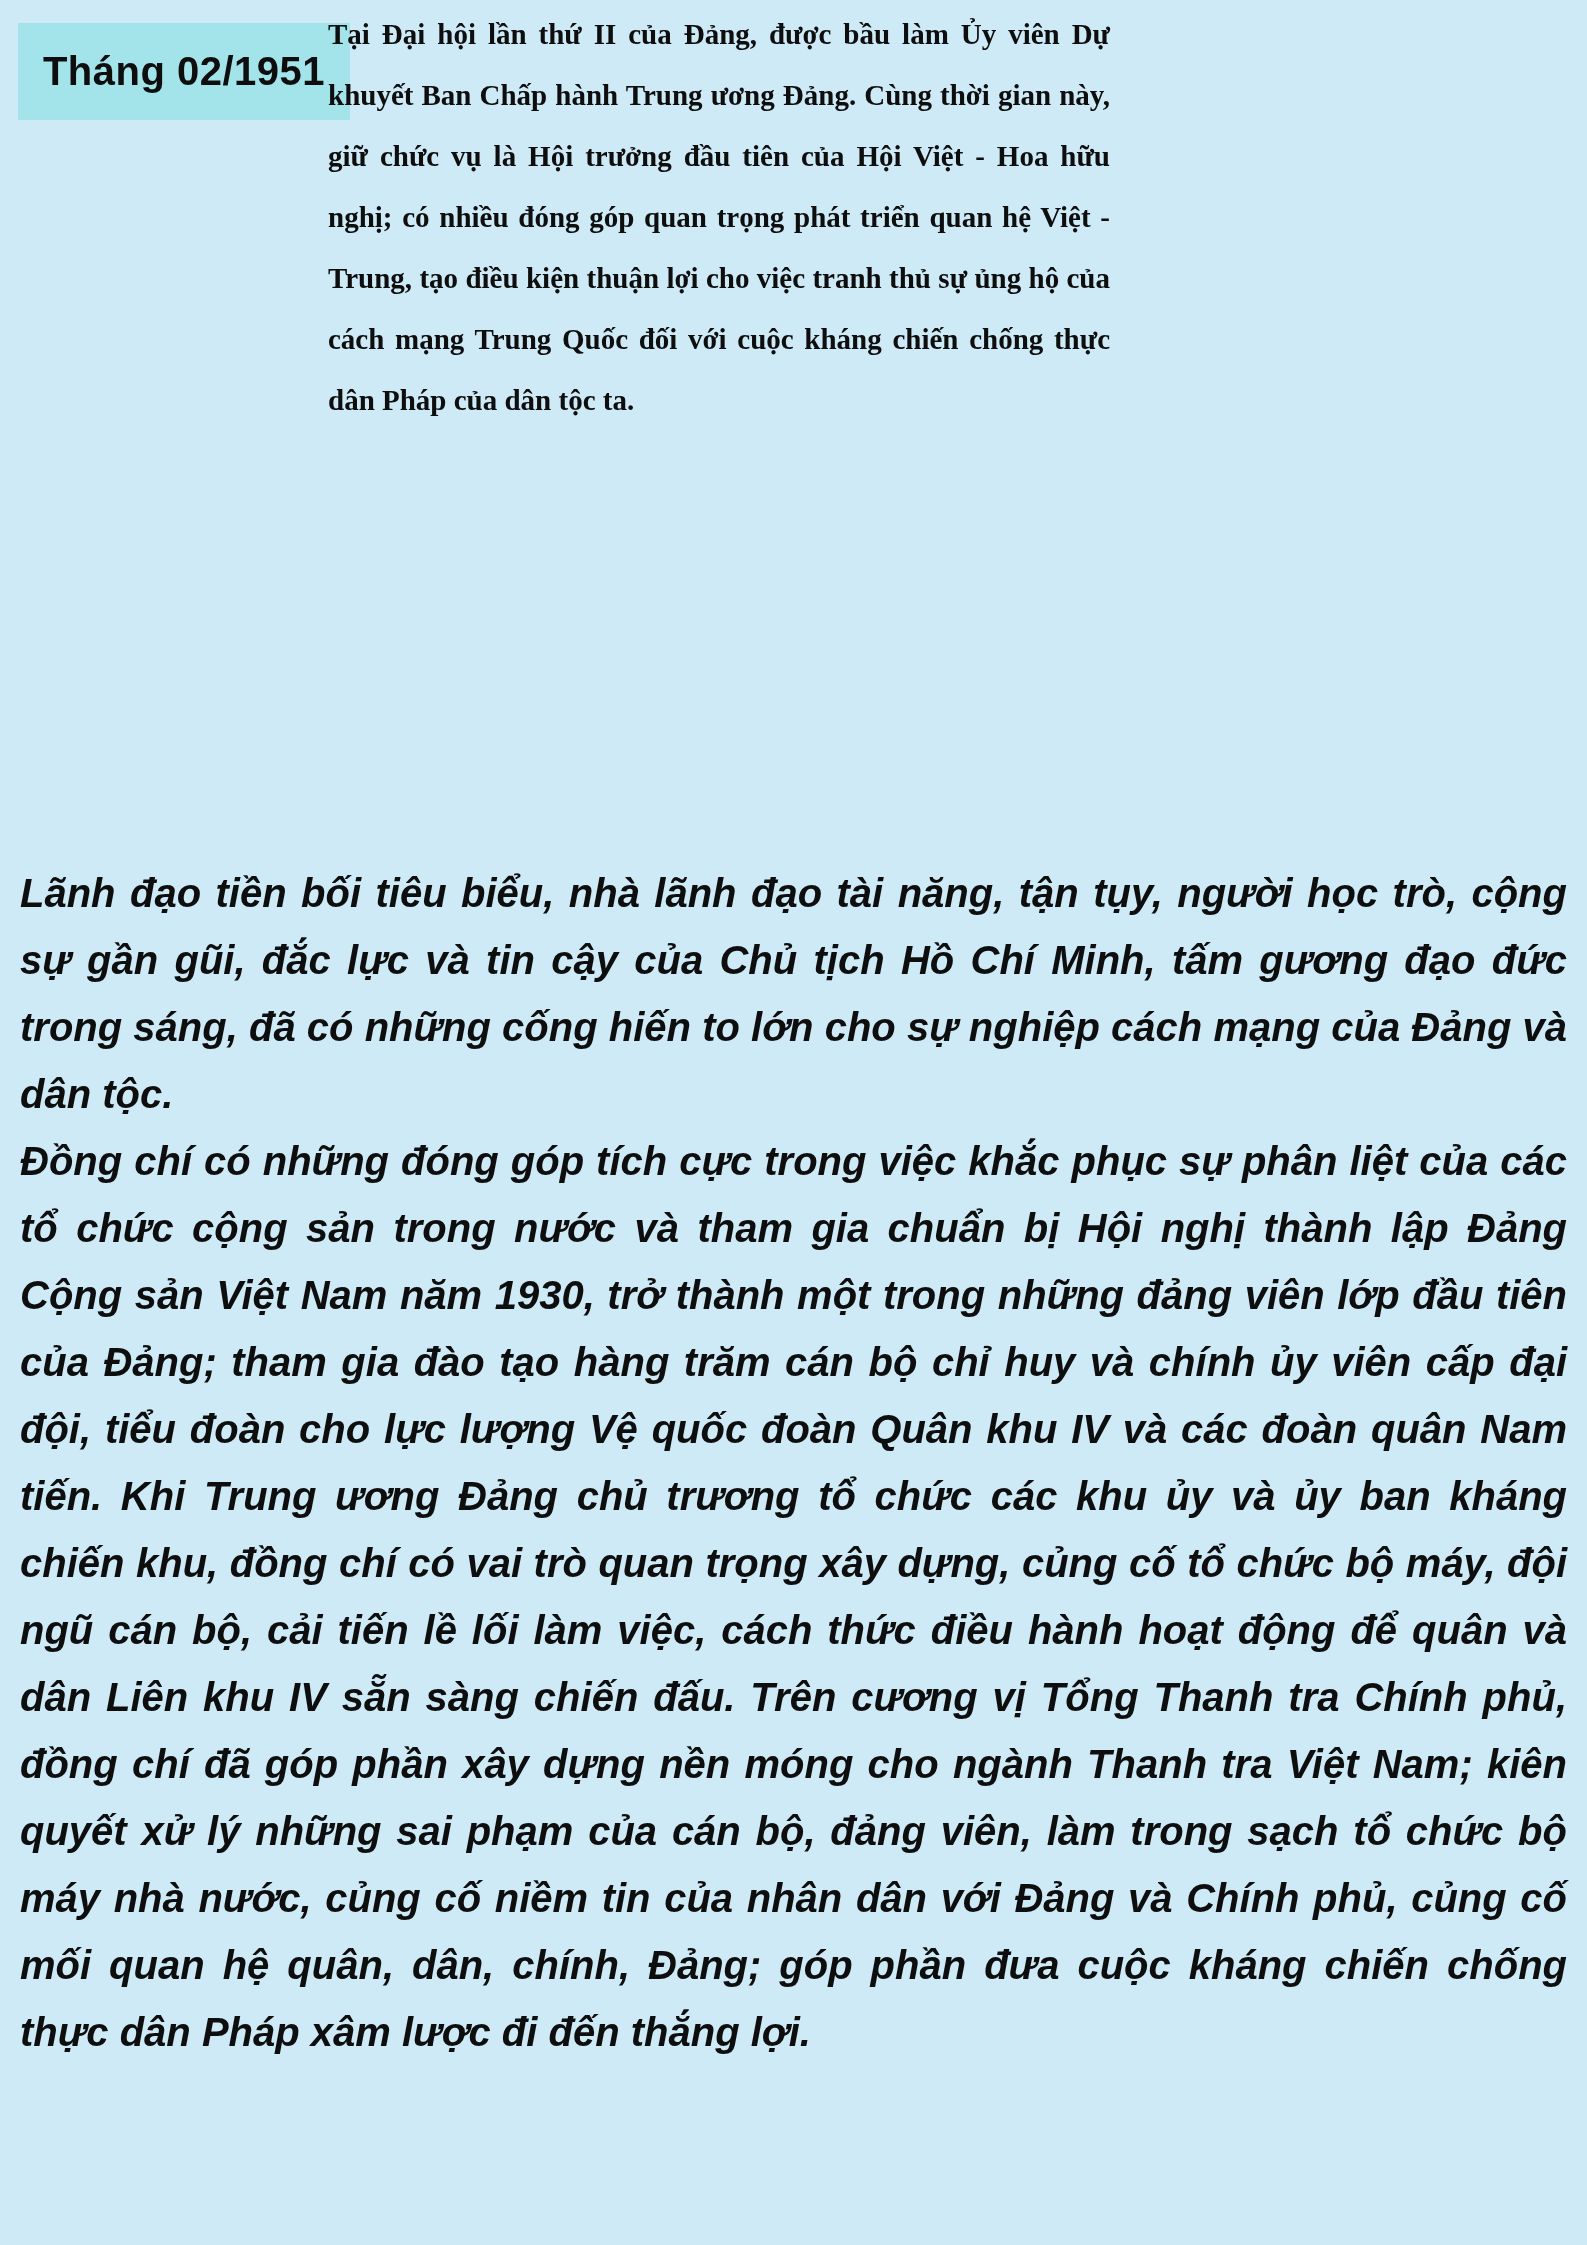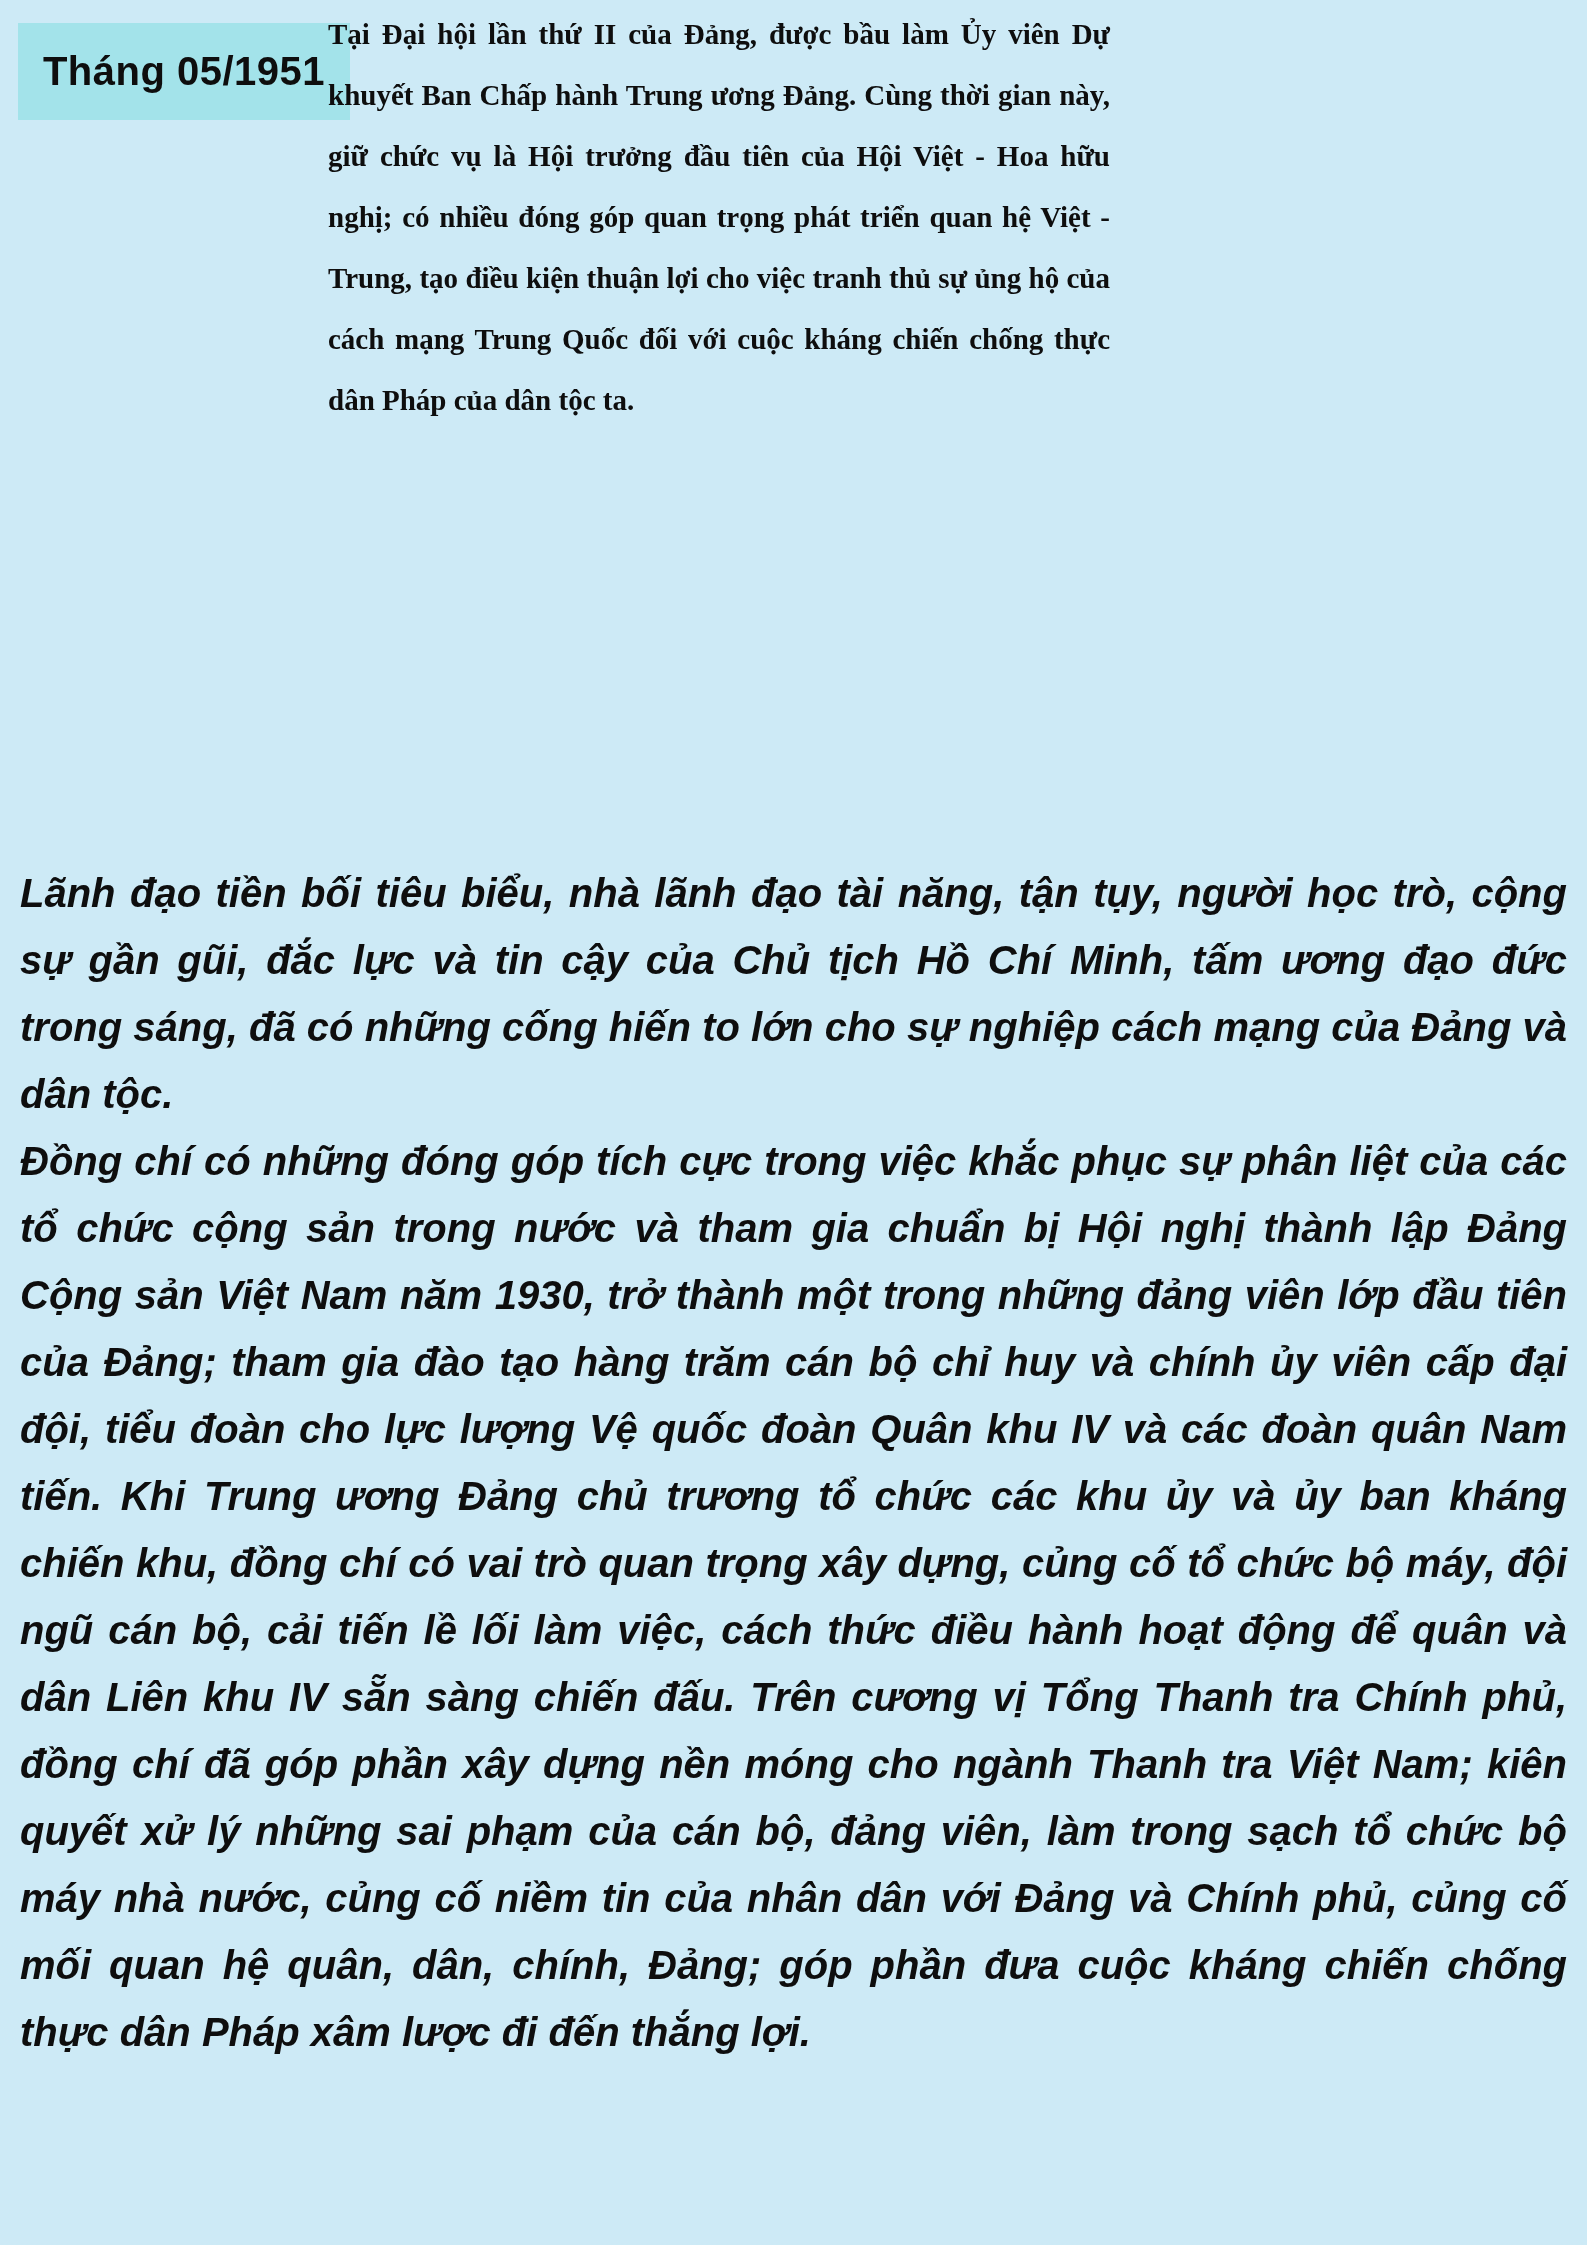--- a/index.html
+++ b/index.html
@@ -85,23 +85,23 @@
     text-align: justify;
     color: #0e0e0e;
   }
   .body-text p { margin: 0; }
 </style>
 </head>
 <body>
 
 <div class="page">
 
-  <div class="date-badge">Tháng 05/1951</div>
+  <div class="date-badge">Tháng 02/1951</div>
 
   <p class="event-paragraph">Tại Đại hội lần thứ II của Đảng, được bầu làm Ủy viên Dự khuyết Ban Chấp hành Trung ương Đảng. Cùng thời gian này, giữ chức vụ là Hội trưởng đầu tiên của Hội Việt - Hoa hữu nghị; có nhiều đóng góp quan trọng phát triển quan hệ Việt - Trung, tạo điều kiện thuận lợi cho việc tranh thủ sự ủng hộ của cách mạng Trung Quốc đối với cuộc kháng chiến chống thực dân Pháp của dân tộc ta.</p>
 
 
   <div class="body-text">
-    <p>Lãnh đạo tiền bối tiêu biểu, nhà lãnh đạo tài năng, tận tụy, người học trò, cộng sự gần gũi, đắc lực và tin cậy của Chủ tịch Hồ Chí Minh, tấm ương đạo đức trong sáng, đã có những cống hiến to lớn cho sự nghiệp cách mạng của Đảng và dân tộc.</p>
+    <p>Lãnh đạo tiền bối tiêu biểu, nhà lãnh đạo tài năng, tận tụy, người học trò, cộng sự gần gũi, đắc lực và tin cậy của Chủ tịch Hồ Chí Minh, tấm gương đạo đức trong sáng, đã có những cống hiến to lớn cho sự nghiệp cách mạng của Đảng và dân tộc.</p>
     <p>Đồng chí có những đóng góp tích cực trong việc khắc phục sự phân liệt của các tổ chức cộng sản trong nước và tham gia chuẩn bị Hội nghị thành lập Đảng Cộng sản Việt Nam năm 1930, trở thành một trong những đảng viên lớp đầu tiên của Đảng; tham gia đào tạo hàng trăm cán bộ chỉ huy và chính ủy viên cấp đại đội, tiểu đoàn cho lực lượng Vệ quốc đoàn Quân khu IV và các đoàn quân Nam tiến. Khi Trung ương Đảng chủ trương tổ chức các khu ủy và ủy ban kháng chiến khu, đồng chí có vai trò quan trọng xây dựng, củng cố tổ chức bộ máy, đội ngũ cán bộ, cải tiến lề lối làm việc, cách thức điều hành hoạt động để quân và dân Liên khu IV sẵn sàng chiến đấu. Trên cương vị Tổng Thanh tra Chính phủ, đồng chí đã góp phần xây dựng nền móng cho ngành Thanh tra Việt Nam; kiên quyết xử lý những sai phạm của cán bộ, đảng viên, làm trong sạch tổ chức bộ máy nhà nước, củng cố niềm tin của nhân dân với Đảng và Chính phủ, củng cố mối quan hệ quân, dân, chính, Đảng; góp phần đưa cuộc kháng chiến chống thực dân Pháp xâm lược đi đến thắng lợi.</p>
   </div>
 
 </div>
 
 </body></html>

